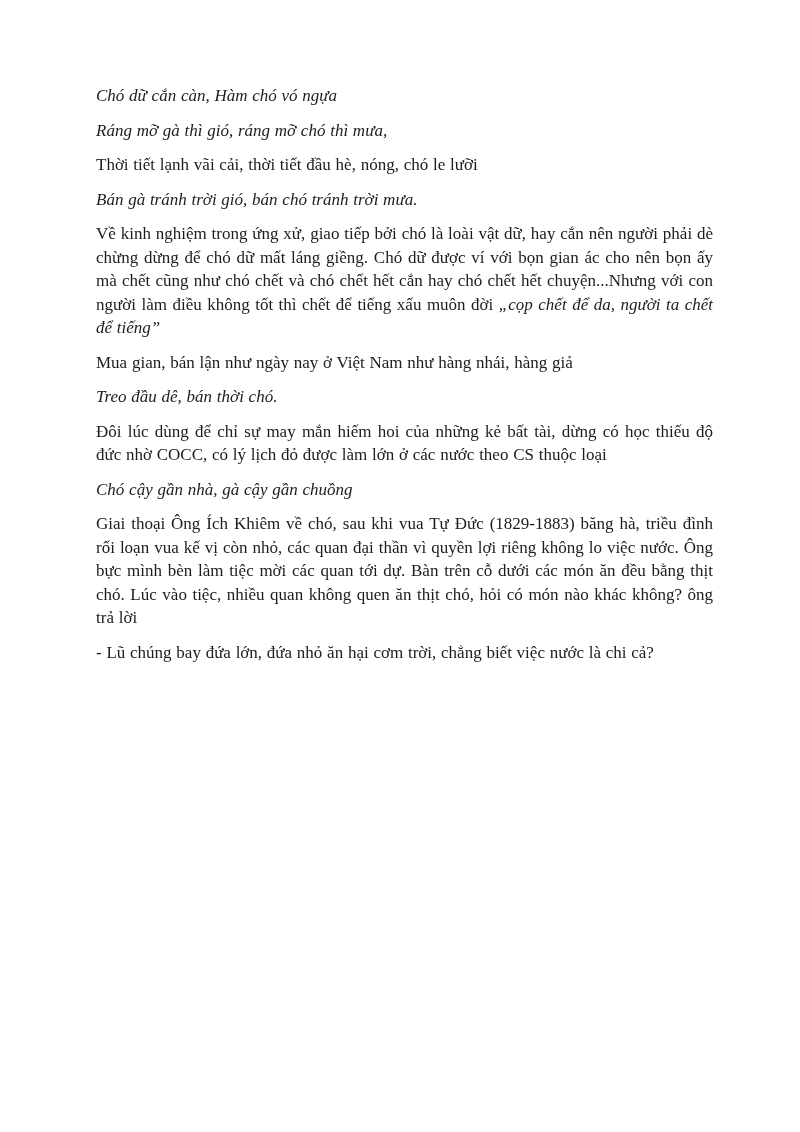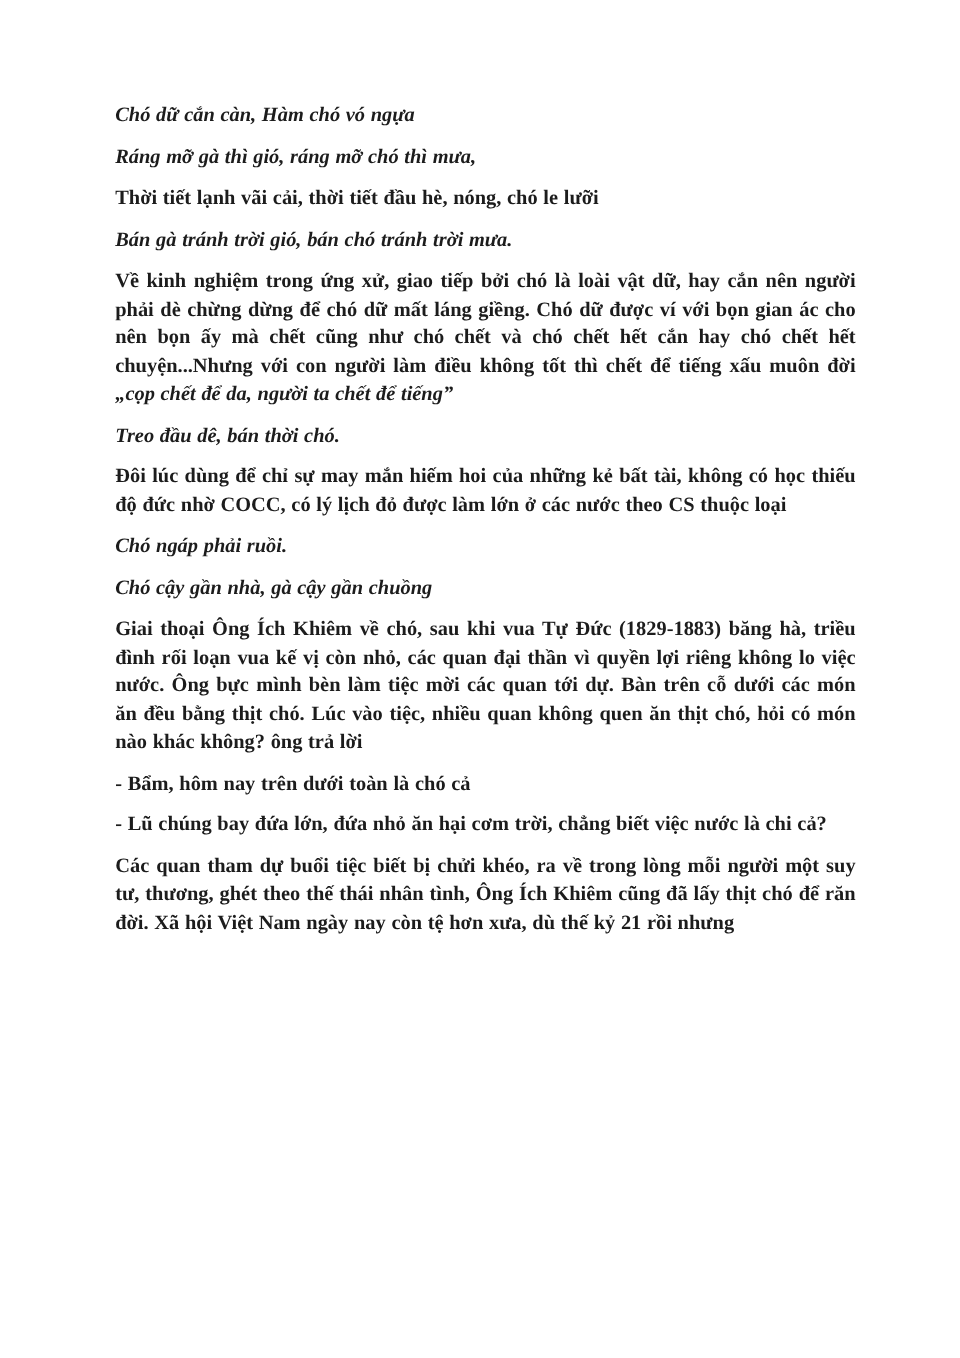--- a/index.html
+++ b/index.html
@@ -14,21 +14,20 @@
     color: #1c1c1c;
     -webkit-font-smoothing: antialiased;
   }
   .page {
     box-sizing: border-box;
     width: 800px;
     height: 1132px;
     padding: 84px 87px 40px 96px;
     overflow: hidden;
     background: #ffffff;
-    font-weight: bold;
   }
   .doc-body {
     width: 100%;
   }
   .para {
     margin: 0 0 11px 0;
     font-size: 17px;
     line-height: 23.5px;
     text-align: left;
     word-spacing: 0.5px;
@@ -43,22 +42,20 @@
 </head>
 <body>
 
 <div class="page">
   <div class="doc-body">
       <p class="para"><span class="it">Chó dữ cắn càn, Hàm chó vó ngựa</span></p>
       <p class="para"><span class="it">Ráng mỡ gà thì gió, ráng mỡ chó thì mưa,</span></p>
       <p class="para"><span class="">Thời tiết lạnh vãi cải, thời tiết đầu hè, nóng, chó le lưỡi</span></p>
       <p class="para"><span class="it">Bán gà tránh trời gió, bán chó tránh trời mưa.</span></p>
       <p class="para justify"><span class="">Về kinh nghiệm trong ứng xử, giao tiếp bởi chó là loài vật dữ, hay cắn nên người phải dè chừng dừng để chó dữ mất láng giềng. Chó dữ được ví với bọn gian ác cho nên bọn ấy mà chết cũng như chó chết và chó chết hết cắn hay chó chết hết chuyện...Nhưng với con người làm điều không tốt thì chết để tiếng xấu muôn đời </span><span class="it">„cọp chết để da, người ta chết để tiếng”</span></p>
+      <p class="para"><span class="">Mua gian, bán lận như ngày nay ở Việt Nam như hàng nhái, hàng giả</span></p>
       <p class="para"><span class="it">Treo đầu dê, bán thời chó.</span></p>
-      <p class="para justify"><span class="">Đôi lúc dùng để chỉ sự may mắn hiếm hoi của những kẻ bất tài, không có học thiếu độ đức nhờ COCC, có lý lịch đỏ được làm lớn ở các nước theo CS thuộc loại</span></p>
-      <p class="para"><span class="it">Chó ngáp phải ruồi.</span></p>
+      <p class="para justify"><span class="">Đôi lúc dùng để chỉ sự may mắn hiếm hoi của những kẻ bất tài, dừng có học thiếu độ đức nhờ COCC, có lý lịch đỏ được làm lớn ở các nước theo CS thuộc loại</span></p>
       <p class="para"><span class="it">Chó cậy gần nhà, gà cậy gần chuồng</span></p>
       <p class="para justify"><span class="">Giai thoại Ông Ích Khiêm về chó, sau khi vua Tự Đức (1829-1883) băng hà, triều đình rối loạn vua kế vị còn nhỏ, các quan đại thần vì quyền lợi riêng không lo việc nước. Ông bực mình bèn làm tiệc mời các quan tới dự. Bàn trên cỗ dưới các món ăn đều bằng thịt chó. Lúc vào tiệc, nhiều quan không quen ăn thịt chó, hỏi có món nào khác không? ông trả lời</span></p>
-      <p class="para"><span class="">- Bẩm, hôm nay trên dưới toàn là chó cả</span></p>
       <p class="para"><span class="">- Lũ chúng bay đứa lớn, đứa nhỏ ăn hại cơm trời, chẳng biết việc nước là chi cả?</span></p>
-      <p class="para justify"><span class="">Các quan tham dự buổi tiệc biết bị chửi khéo, ra về trong lòng mỗi người một suy tư, thương, ghét theo thế thái nhân tình, Ông Ích Khiêm cũng đã lấy thịt chó để răn đời. Xã hội Việt Nam ngày nay còn tệ hơn xưa, dù thế kỷ 21 rồi nhưng</span></p>
     </div>
 </div>
 
 </body></html>

